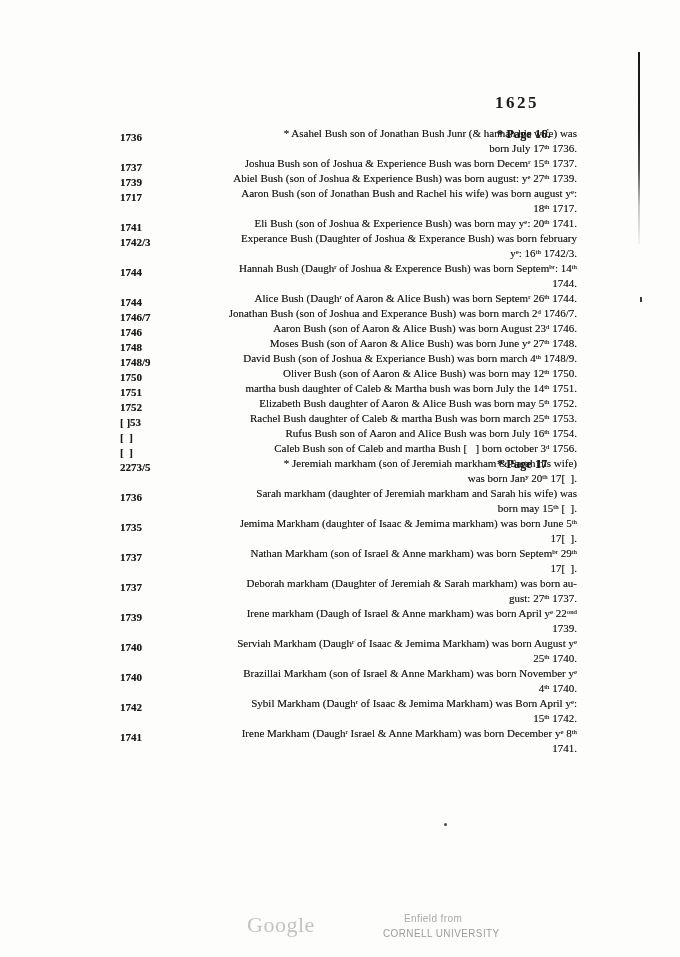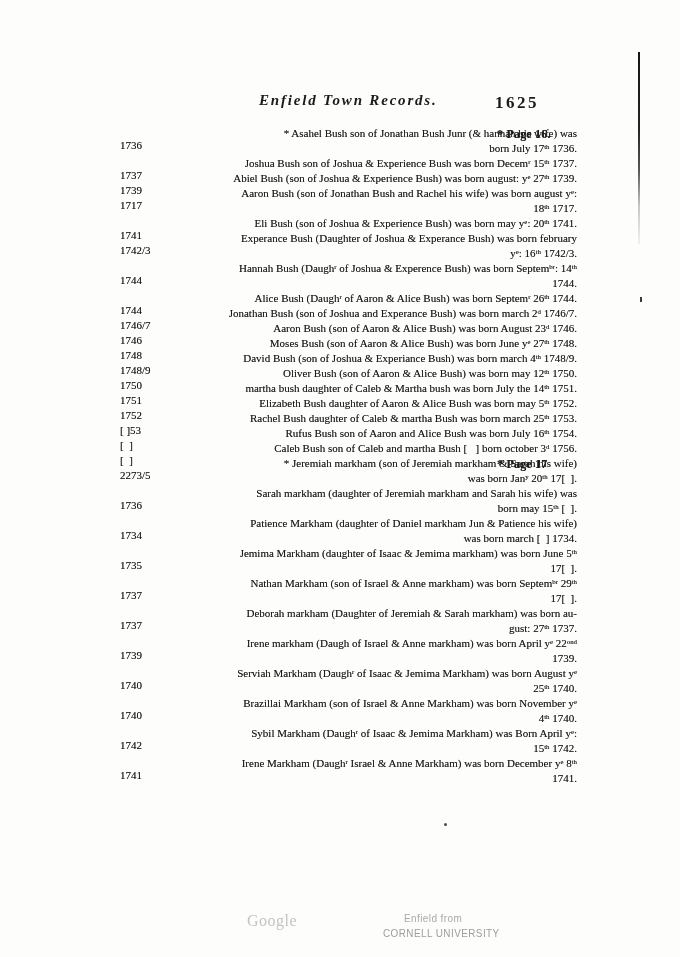--- a/index.html
+++ b/index.html
@@ -26,21 +26,21 @@
   }
 
   
   .entries{
     position:absolute;left:120px;top:126px;width:440px;
     font-size:11px;line-height:15px;
     text-shadow:0 0 .3px rgba(20,20,20,.55);
   }
   .entry{position:relative;}
   .entry .year{
-    position:absolute;left:0;top:12px;white-space:nowrap;
+    position:absolute;left:0;top:4px;white-space:nowrap;font-weight:bold;
   }
   .entry .text{
     margin-left:50px;width:395px;
     text-align:right;text-indent:-12px;padding-left:12px;
     box-sizing:content-box;
   }
   .entry .note{
     position:absolute;left:377px;top:1px;
     font-size:12px;font-weight:700;letter-spacing:.2px;white-space:nowrap;
   }
@@ -60,40 +60,39 @@
 
   
   .digitized{
     position:absolute;left:182px;top:925px;
     font-family:"Liberation Sans", sans-serif;
     font-size:9.5px;letter-spacing:.3px;color:#b6b6b6;margin-top:48px;
   }
   .google{
     position:absolute;left:247px;top:912px;
     font-family:"Liberation Serif", serif;
-    font-size:16px;color:#c3c3c3;letter-spacing:.5px;
+    font-size:22px;color:#c3c3c3;letter-spacing:.5px;
   }
   .original{
     position:absolute;left:404px;top:913px;
     font-family:"Liberation Sans", sans-serif;
     font-size:10px;letter-spacing:.4px;color:#a9a9a9;
   }
   .cornell{
     position:absolute;left:383px;top:927px;
     font-family:"Liberation Sans", sans-serif;
     font-size:11px;letter-spacing:.5px;color:#9c9c9c;
     transform:scaleX(.9);transform-origin:left top;white-space:nowrap;
   }
 </style>
 </head>
 <body>
 
 <div class="page">
 
-  <div class="title">Enfield Town Records.</div>
   <div class="pagenum">1625</div>
 
   <div class="entries">
       <div class="entry">
         <span class="year">1736</span>
         <div class="text">* Asahel Bush son of Jonathan Bush Junr (&amp; hannah his wife) was<br>born July 17<sup class="sp">th</sup> 1736.</div>
         <span class="note">* Page 16.</span>
       </div>
       <div class="entry">
         <span class="year">1737</span>
@@ -164,24 +163,20 @@
         <div class="text">Caleb Bush son of Caleb and martha Bush [&nbsp;&nbsp;&nbsp;] born october 3<sup class="sp">d</sup> 1756.</div>
       </div>
       <div class="entry">
         <span class="year">2273/5</span>
         <div class="text">* Jeremiah markham (son of Jeremiah markham &amp; Sarah his wife)<br>was born Jan<sup class="sp">y</sup> 20<sup class="sp">th</sup> 17[&nbsp;&nbsp;].</div>
         <span class="note">* Page 17</span>
       </div>
       <div class="entry">
         <span class="year">1736</span>
         <div class="text">Sarah markham (daughter of Jeremiah markham and Sarah his wife) was<br>born may 15<sup class="sp">th</sup> [&nbsp;&nbsp;].</div>
-      </div>
-      <div class="entry">
-        <span class="year">1734</span>
-        <div class="text">Patience Markham (daughter of Daniel markham Jun &amp; Patience his wife)<br>was born march [&nbsp;&nbsp;] 1734.</div>
       </div>
       <div class="entry">
         <span class="year">1735</span>
         <div class="text">Jemima Markham (daughter of Isaac &amp; Jemima markham) was born June 5<sup class="sp">th</sup><br>17[&nbsp;&nbsp;].</div>
       </div>
       <div class="entry">
         <span class="year">1737</span>
         <div class="text">Nathan Markham (son of Israel &amp; Anne markham) was born Septem<sup class="sp">br</sup> 29<sup class="sp">th</sup><br>17[&nbsp;&nbsp;].</div>
       </div>
       <div class="entry">

